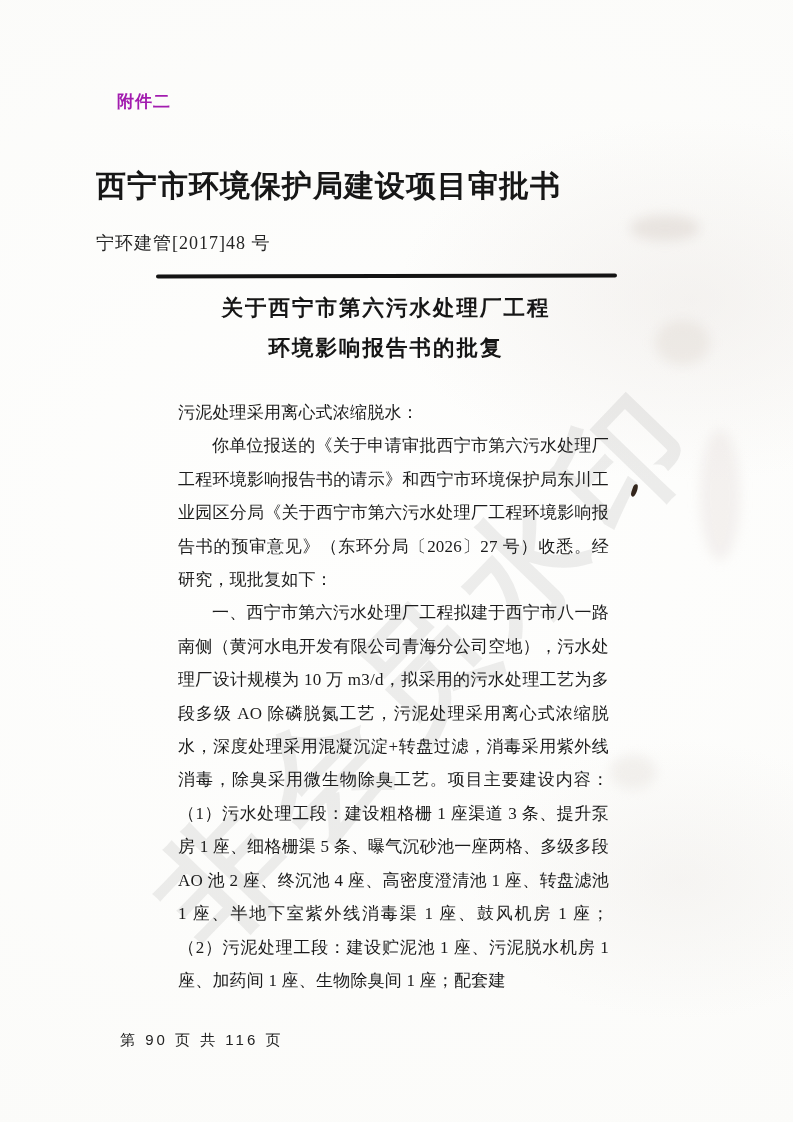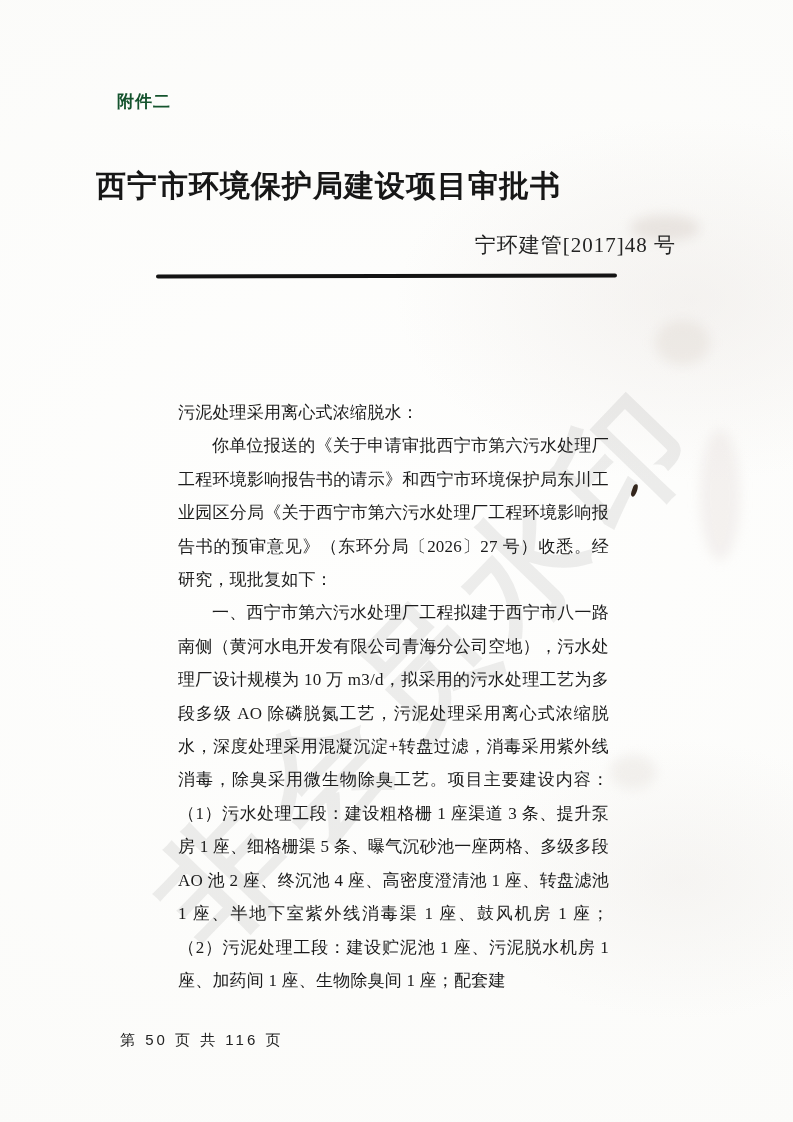--- a/index.html
+++ b/index.html
@@ -41,21 +41,21 @@
   }
 
   .layer-text { position: absolute; inset: 0; z-index: 2; }
 
   .attachment-label {
     position: absolute;
     left: 117px;
     top: 90px;
     font-size: 17px;
     font-weight: 700;
-    color: #14532d;
+    color: #a21caf;
     font-family: "Liberation Sans", "DejaVu Sans", sans-serif;
     letter-spacing: 1px;
   }
 
   .doc-title {
     position: absolute;
     left: 96px;
     top: 166px;
     width: 620px;
     font-size: 30px;
@@ -63,22 +63,22 @@
     letter-spacing: 1px;
     color: #171717;
     font-family: "Liberation Sans", "DejaVu Sans", sans-serif;
   }
 
   .doc-number {
     position: absolute;
     left: 96px;
     top: 231px;
     width: 580px;
-    text-align: right;
-    font-size: 21px;
+    text-align: left;
+    font-size: 18px;
     color: #242424;
     letter-spacing: 1px;
   }
 
   .title-rule {
     position: absolute;
     left: 156px;
     top: 274px;
     width: 461px;
     height: 4px;
@@ -164,24 +164,28 @@
   <div class="layer-text">
 
     <div class="attachment-label">附件二</div>
 
     <div class="doc-title">西宁市环境保护局建设项目审批书</div>
 
     <div class="doc-number">宁环建管[2017]48 号</div>
 
     <div class="title-rule"></div>
 
+    <div class="subtitle-block">
+      <div>关于西宁市第六污水处理厂工程</div>
+      <div>环境影响报告书的批复</div>
+    </div>
 
     <div class="body-block">
       <p>污泥处理采用离心式浓缩脱水：</p>
       <p class="indent">你单位报送的《关于申请审批西宁市第六污水处理厂工程环境影响报告书的请示》和西宁市环境保护局东川工业园区分局《关于西宁市第六污水处理厂工程环境影响报告书的预审意见》（东环分局〔2026〕27 号）收悉。经研究，现批复如下：</p>
       <p class="indent">一、西宁市第六污水处理厂工程拟建于西宁市八一路南侧（黄河水电开发有限公司青海分公司空地），污水处理厂设计规模为 10 万 m3/d，拟采用的污水处理工艺为多段多级 AO 除磷脱氮工艺，污泥处理采用离心式浓缩脱水，深度处理采用混凝沉淀+转盘过滤，消毒采用紫外线消毒，除臭采用微生物除臭工艺。项目主要建设内容：（1）污水处理工段：建设粗格栅 1 座渠道 3 条、提升泵房 1 座、细格栅渠 5 条、曝气沉砂池一座两格、多级多段 AO 池 2 座、终沉池 4 座、高密度澄清池 1 座、转盘滤池 1 座、半地下室紫外线消毒渠 1 座、鼓风机房 1 座；（2）污泥处理工段：建设贮泥池 1 座、污泥脱水机房 1 座、加药间 1 座、生物除臭间 1 座；配套建</p>
     </div>
 
-    <div class="page-footer">第 50 页 共 116 页</div>
+    <div class="page-footer">第 90 页 共 116 页</div>
   </div>
 
   <div class="ink-speck"></div>
 </div>
 
 </body></html>

